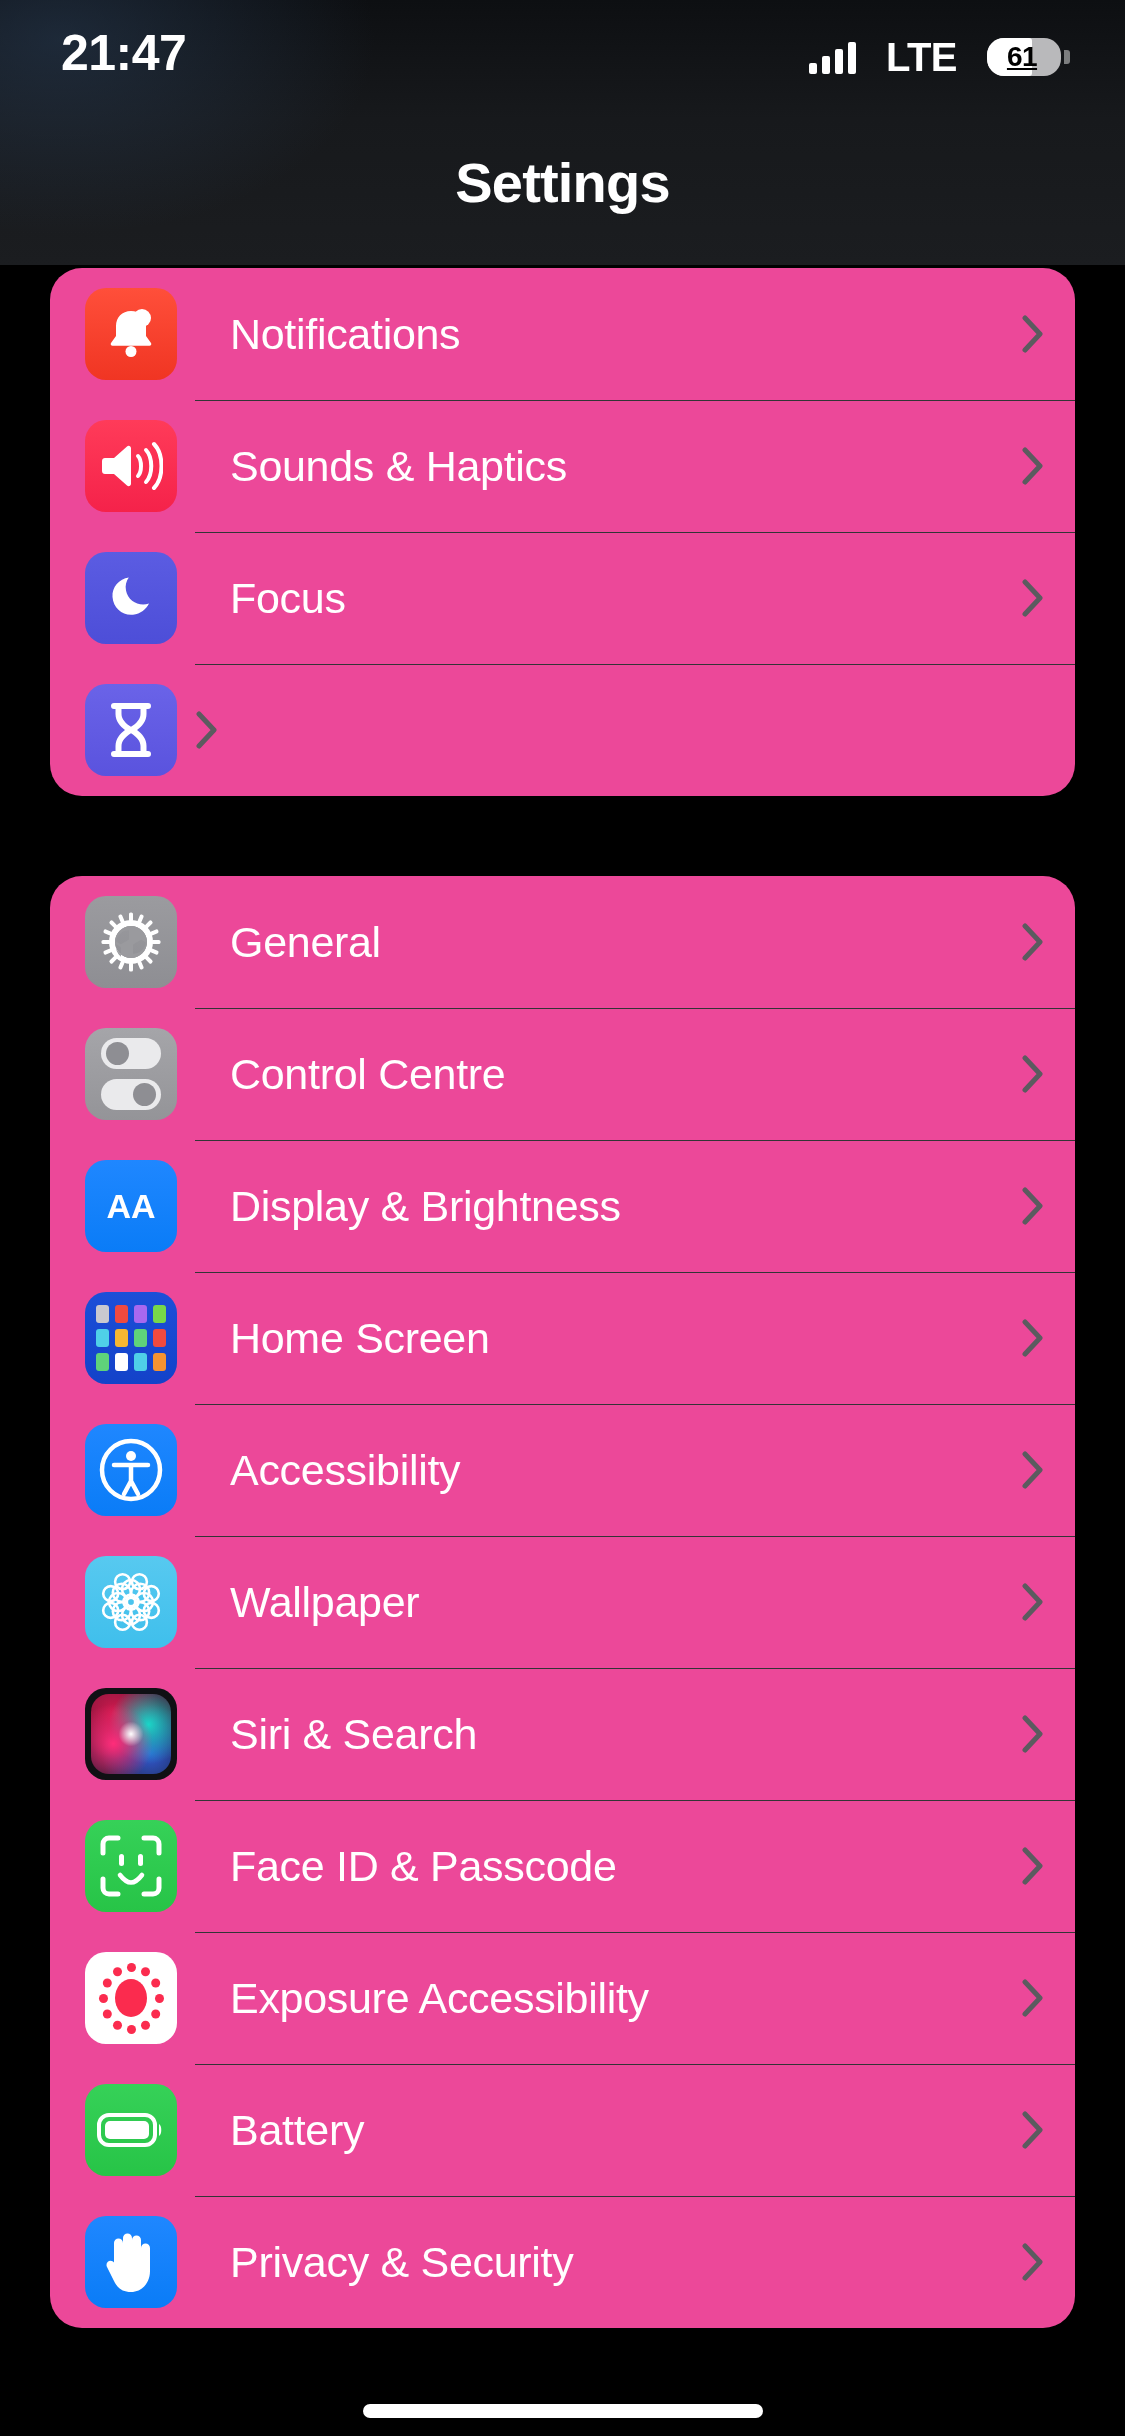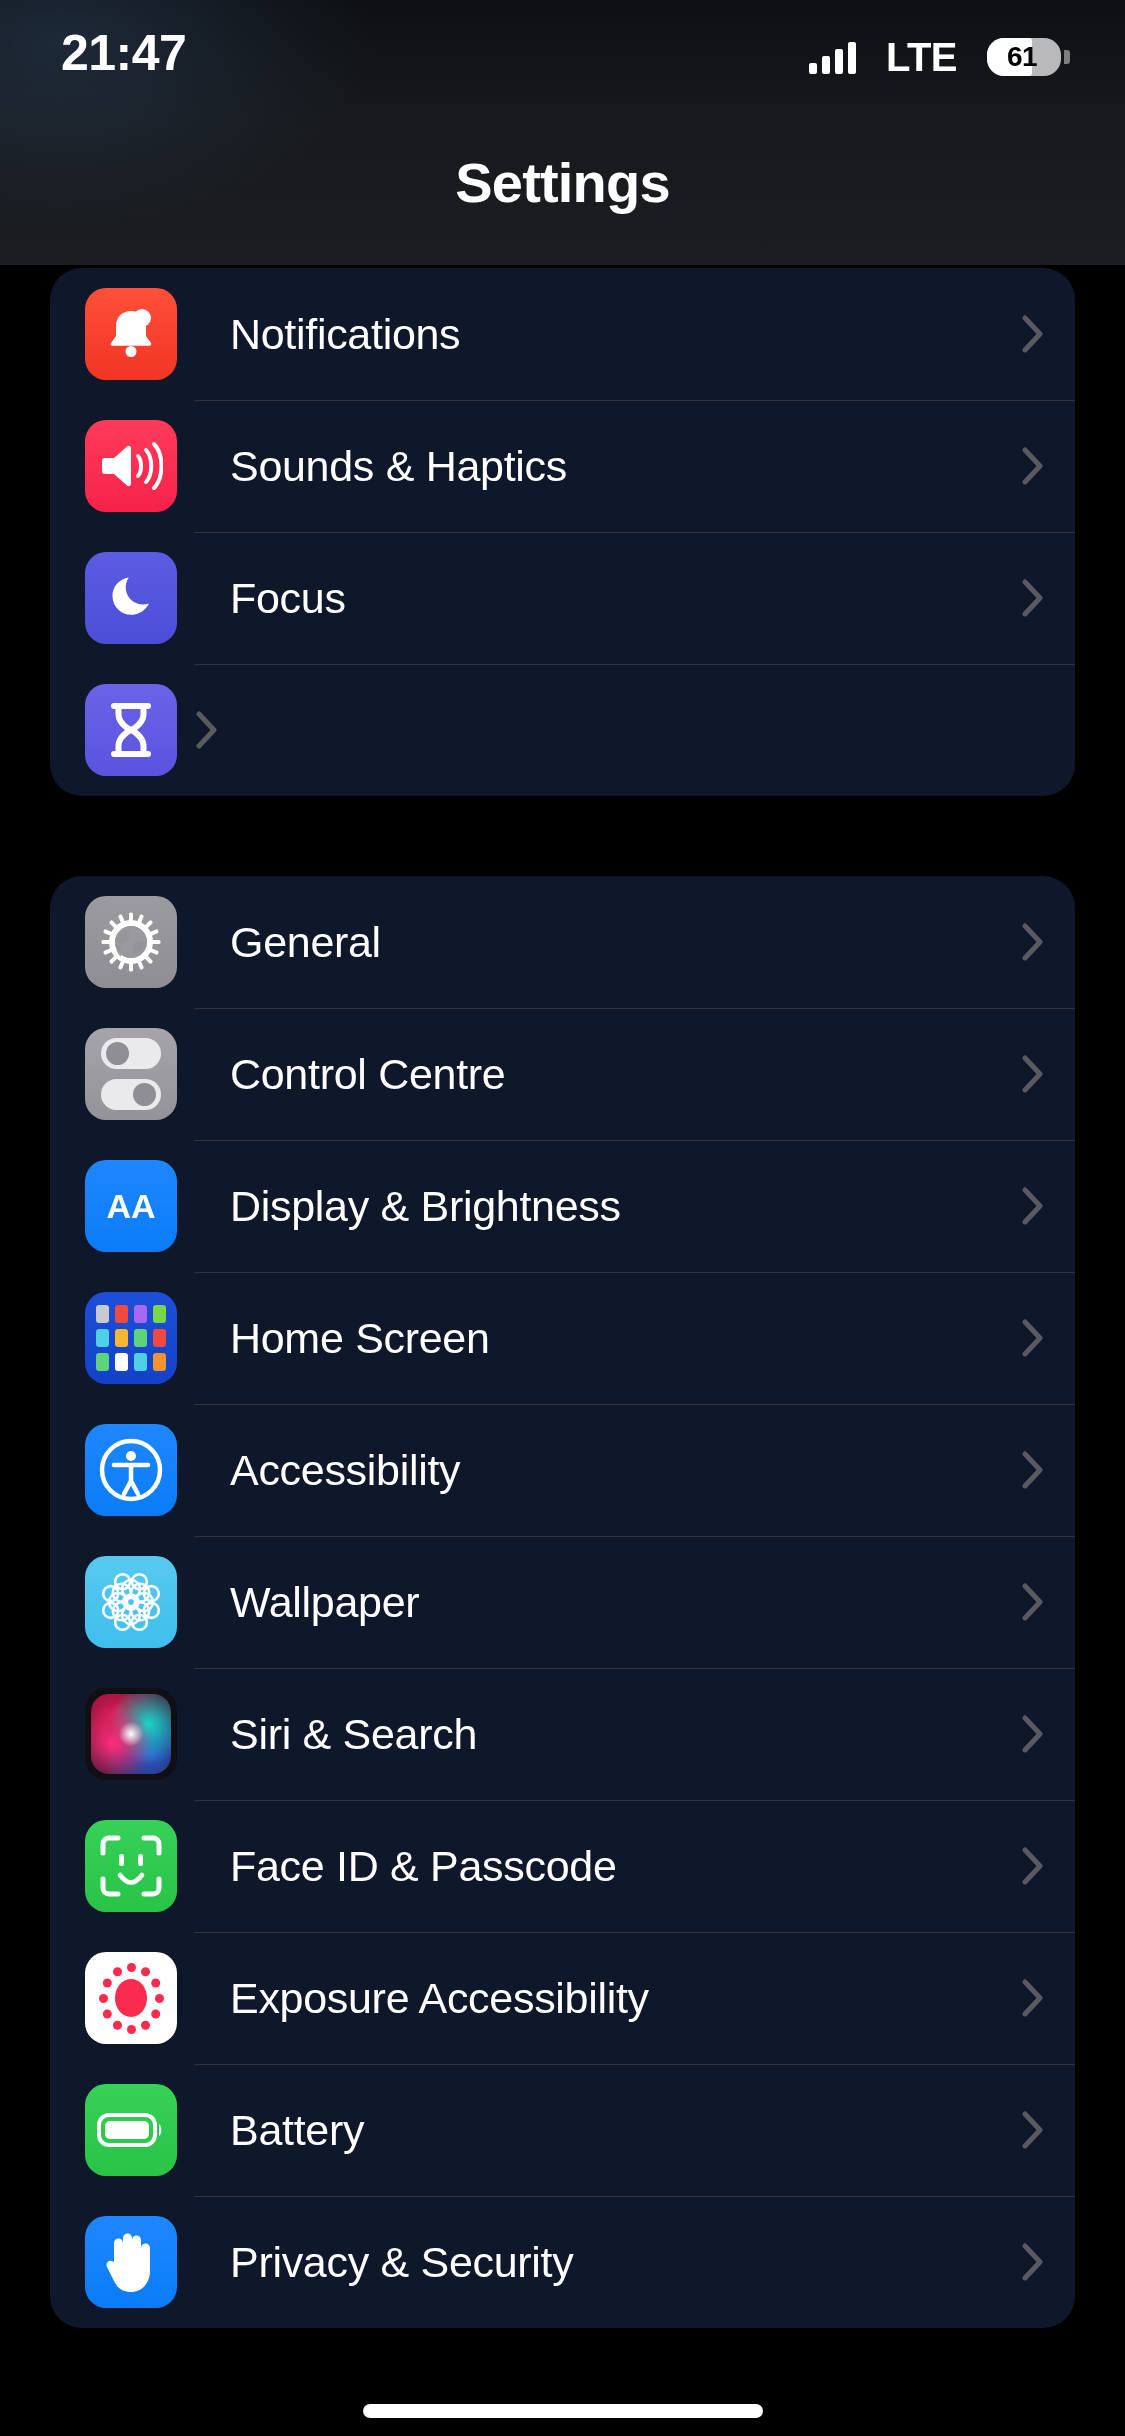--- a/index.html
+++ b/index.html
@@ -32,21 +32,21 @@
   .signal i { display:block; width:8px; background:#fff; border-radius:2px; }
   .signal i:nth-child(1){height:11px;}
   .signal i:nth-child(2){height:18px;}
   .signal i:nth-child(3){height:25px;}
   .signal i:nth-child(4){height:32px;}
   .carrier { color:#fff; font-size:40px; font-weight:600; letter-spacing:-0.5px; }
   .battery { position:relative; display:flex; align-items:center; }
   .batt-body {
     width:74px; height:38px; border-radius:17px;
     background:#b9b9bb; position:relative; overflow:hidden;
-    display:flex; align-items:center;
+    display:flex; align-items:center;text-decoration:underline;
   }
   .batt-fill {
     position:absolute; left:0; top:0; bottom:0; width:61%;
     background:#ffffff; border-radius:11px 3px 3px 11px;
   }
   .batt-pct {
     position:relative; z-index:2; width:100%; text-align:center;
     font-size:28px; font-weight:700; color:#000; letter-spacing:-0.5px;
     padding-right:4px;
   }
@@ -57,21 +57,21 @@
 
   .nav-title {
     position:absolute; left:0; right:0; top:150px;
     text-align:center; color:#fff; font-size:56px; font-weight:600;
     letter-spacing:-0.8px;
   }
 
   
   .content { position:absolute; top:265px; left:0; width:1125px; }
   .group {
-    background:#0f172a; border-radius:32px;
+    background:#ec4899; border-radius:32px;
     margin:0 50px; overflow:hidden;
   }
   .group.g1 { margin-top:3px; }
   .group.g2 { margin-top:80px; }
 
   .row {
     display:flex; align-items:center;
     height:132px; padding-left:35px; position:relative;
   }
   .row + .row .sep {

